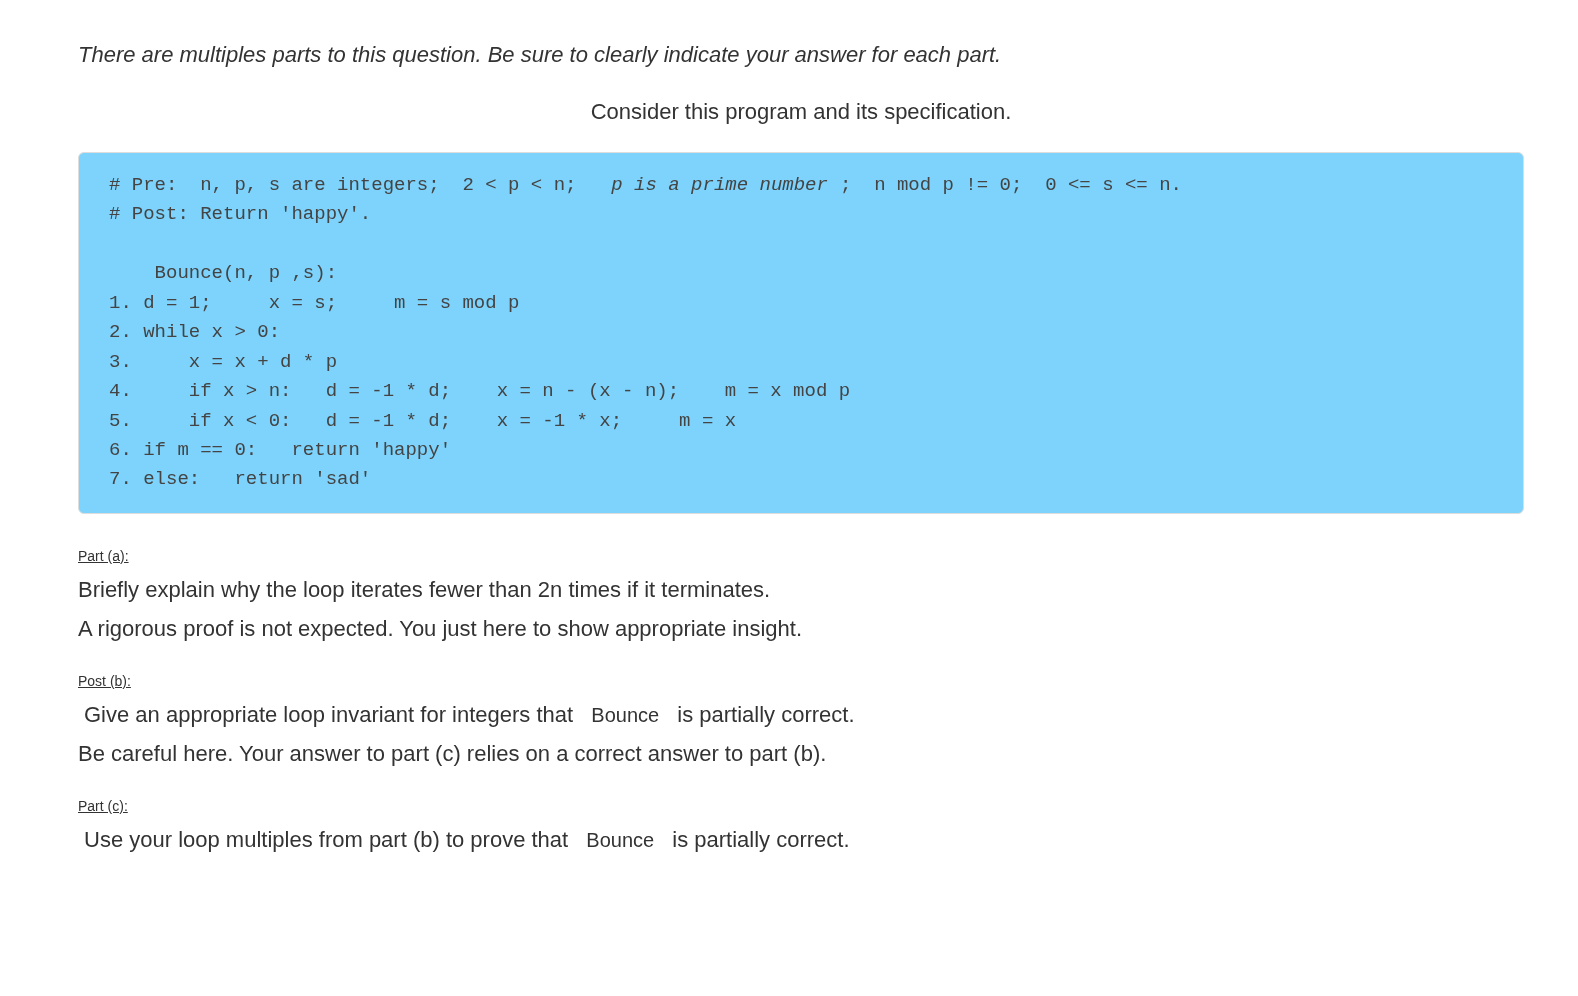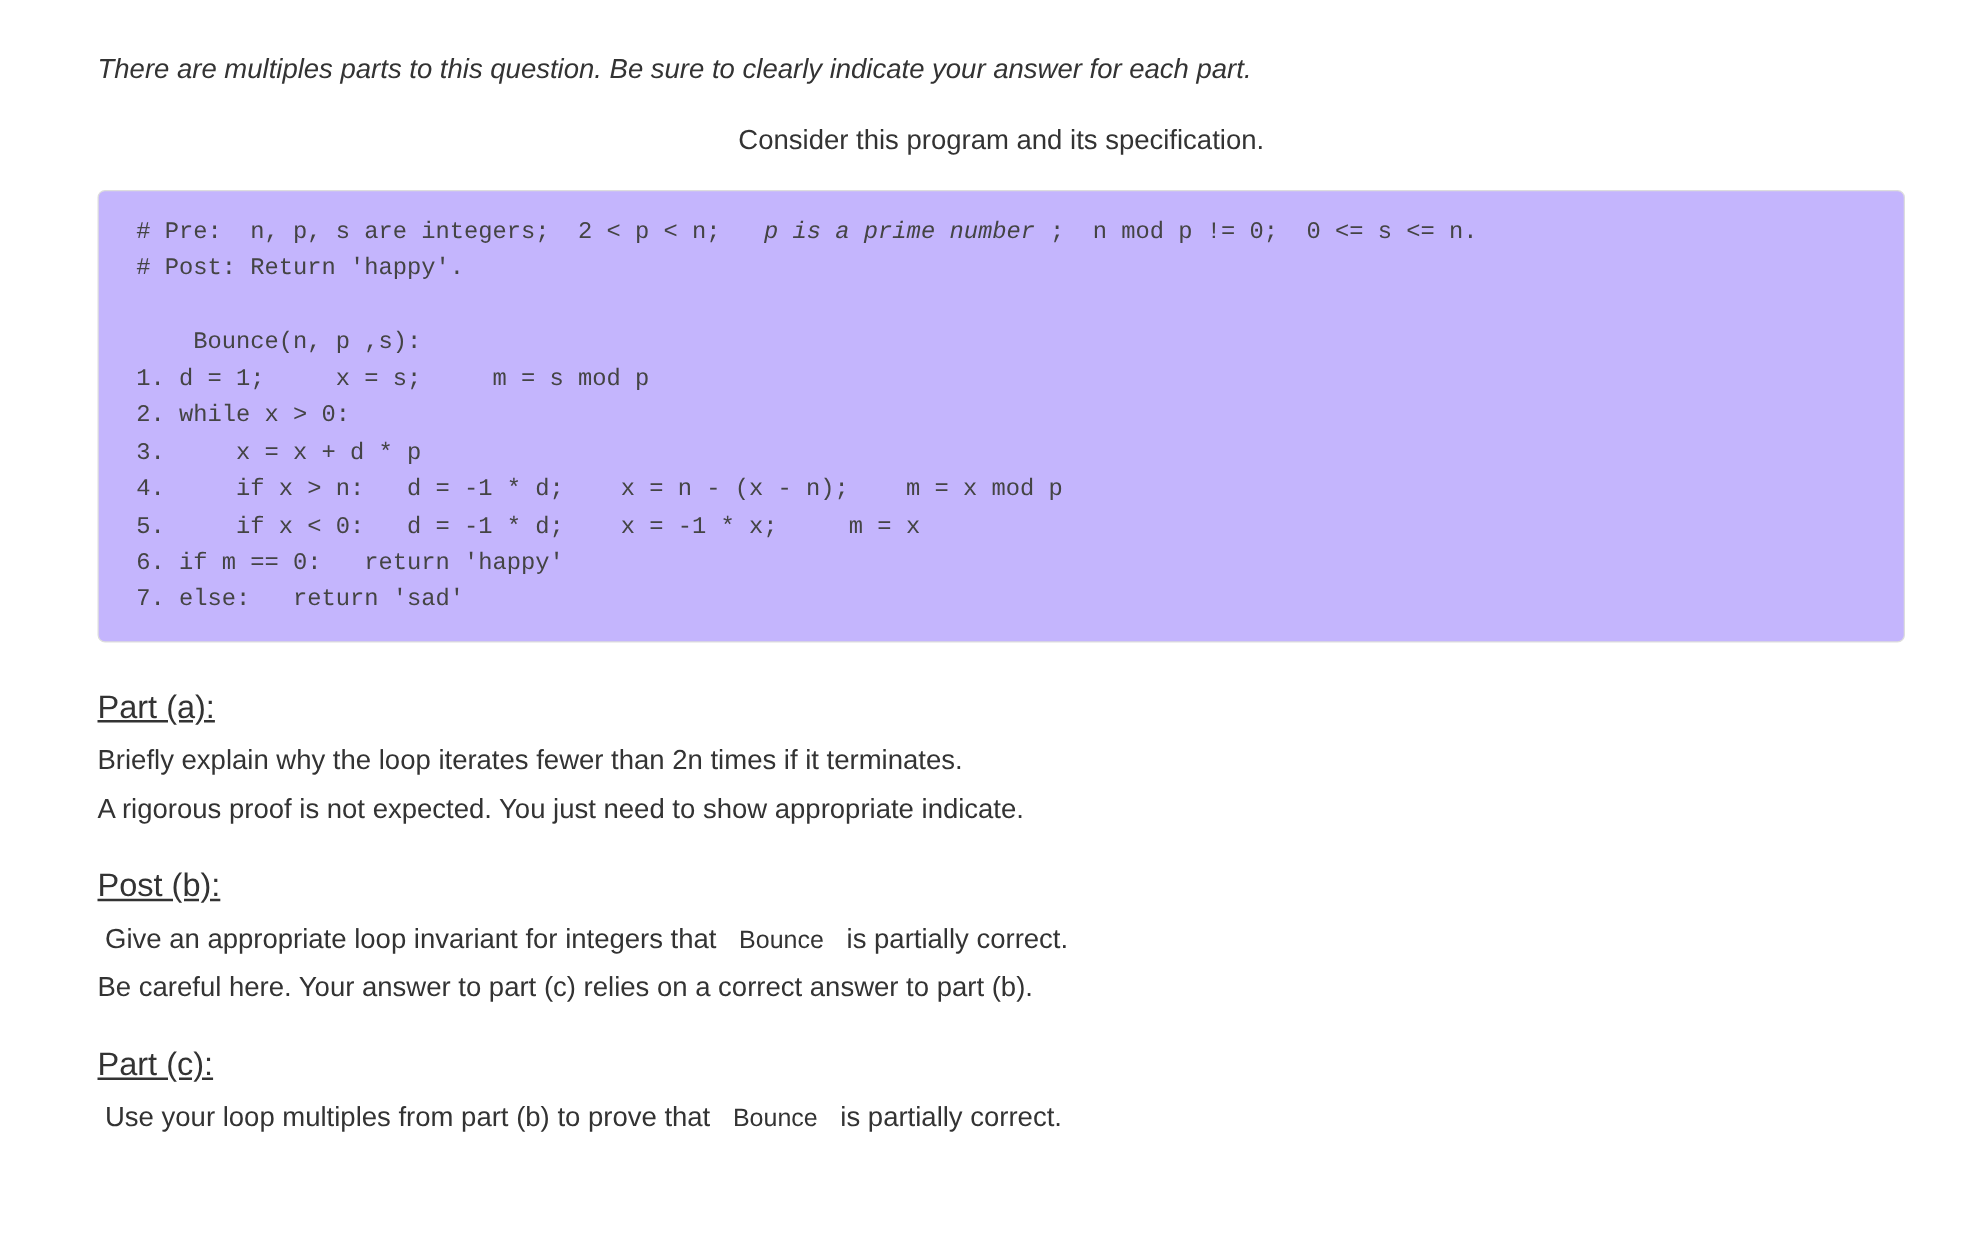--- a/index.html
+++ b/index.html
@@ -18,39 +18,39 @@
     }
     .intro-italic {
       font-style: italic;
       margin-bottom: 24px;
     }
     .intro-normal {
       margin-bottom: 24px;
       text-align: center;
     }
     .code-block {
-      background: #c4b5fd;
+      background: #7dd3fc;
       border: 1px solid #ddd;
       border-radius: 6px;
       padding: 18px 24px;
       font-family: 'Consolas', 'Monaco', 'Courier New', monospace;
       font-size: 19px;
       line-height: 1.55;
       white-space: pre;
       margin-bottom: 32px;
       color: #444;
     }
     .code-italic {
       font-style: italic;
     }
     .part-heading {
       text-decoration: underline;
       margin-bottom: 6px;
       margin-top: 26px;
-      font-size: 26px;
+      font-size: 14px;
     }
     .part-text {
       margin-bottom: 6px;
     }
     .italic-line {
     }
     .mono-inline {
       font-family: Liberation Sans, sans-serif;
       font-size: 20px;
     }
@@ -69,20 +69,20 @@
 <span>1. d = 1;     x = s;     m = s mod p</span>
 <span>2. while x &gt; 0:</span>
 <span>3.     x = x + d * p</span>
 <span>4.     if x &gt; n:   d = -1 * d;    x = n - (x - n);    m = x mod p</span>
 <span>5.     if x &lt; 0:   d = -1 * d;    x = -1 * x;     m = x</span>
 <span>6. if m == 0:   return 'happy'</span>
 <span>7. else:   return 'sad'</span></div>
 
 <p class="part-heading">Part (a):</p>
 <p class="part-text">Briefly explain why the loop iterates fewer than 2n times if it terminates.</p>
-<p class="part-text">A rigorous proof is not expected. You just need to show appropriate indicate.</p>
+<p class="part-text">A rigorous proof is not expected. You just here to show appropriate insight.</p>
 
 <p class="part-heading">Post (b):</p>
 <p class="part-text"><span>Give an appropriate loop invariant for integers that </span><span class="mono-inline">Bounce</span><span> is partially correct.</span></p>
 <p class="part-text italic-line">Be careful here. Your answer to part (c) relies on a correct answer to part (b).</p>
 
 <p class="part-heading">Part (c):</p>
 <p class="part-text"><span>Use your loop multiples from part (b) to prove that </span><span class="mono-inline">Bounce</span><span> is partially correct.</span></p>
 
 </body></html>

